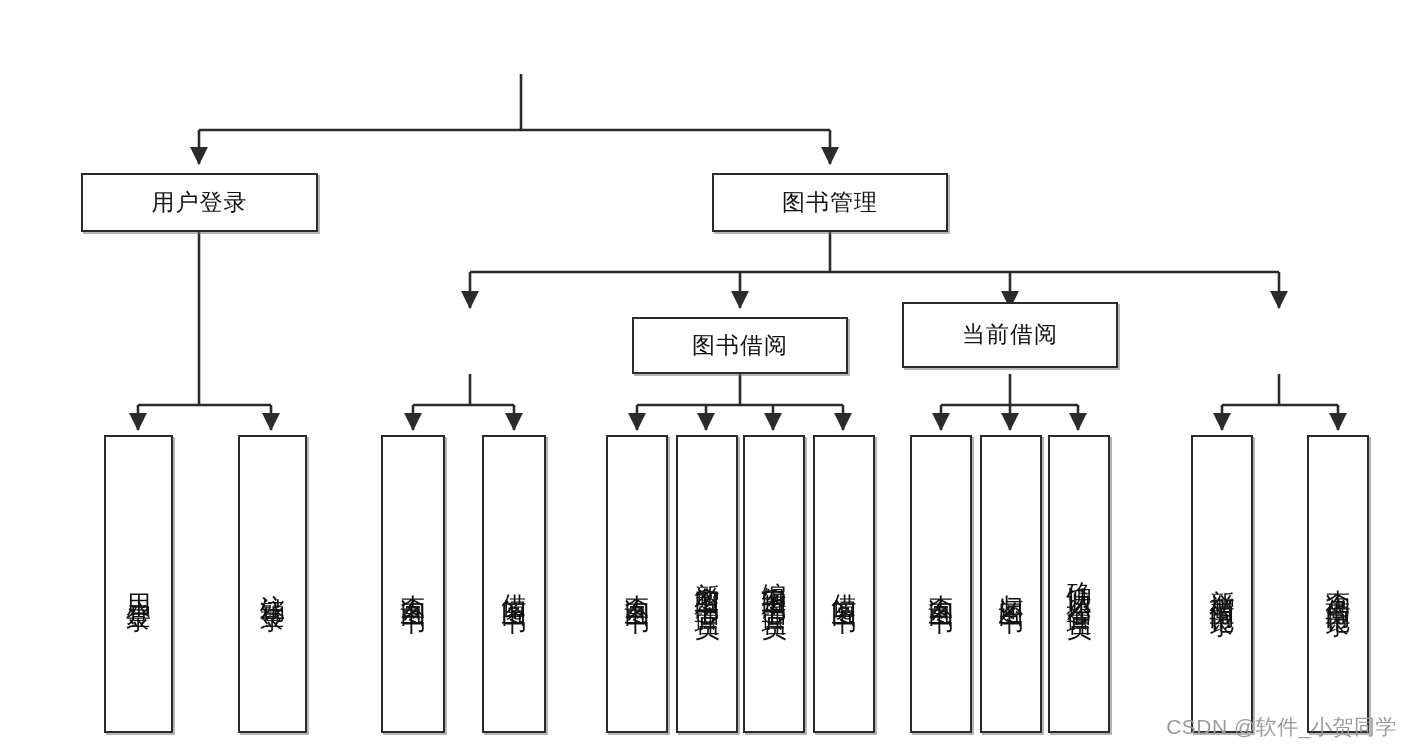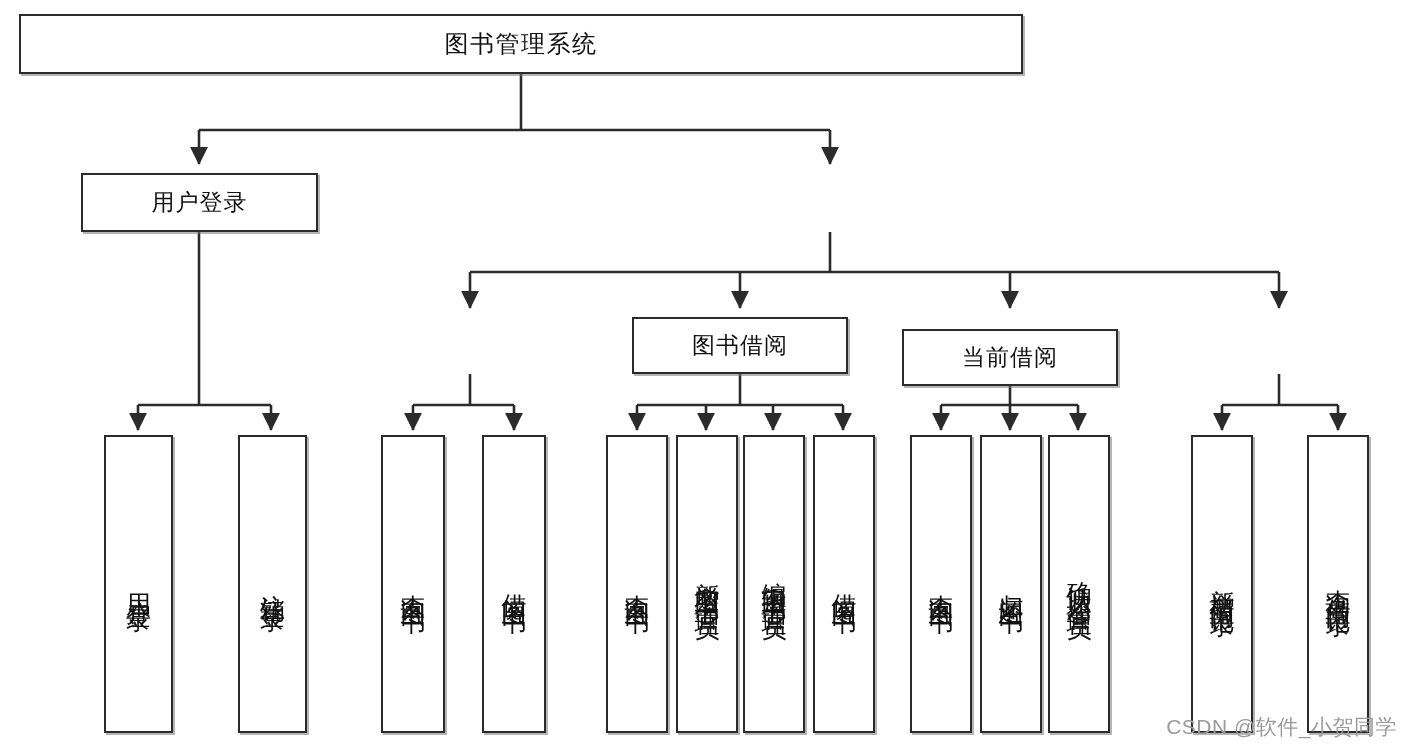--- a/index.html
+++ b/index.html
@@ -126,35 +126,35 @@
       <path d="M 1010 405 L 1010 430" marker-end="url(#arrow)"></path>
       <path d="M 1078 405 L 1078 430" marker-end="url(#arrow)"></path>
 
       <path d="M 1279 374 L 1279 405"></path>
       <path d="M 1222 405 L 1338 405"></path>
       <path d="M 1222 405 L 1222 430" marker-end="url(#arrow)"></path>
       <path d="M 1338 405 L 1338 430" marker-end="url(#arrow)"></path>
     </g>
   </svg>
 
-  <div class="node horizontal root" style="left:19px; top:14px; width:1004px; height:60px;">
-    <span class="node-label">图书管理系统</span>
-  </div>
 
   <div class="node horizontal" style="left:81px; top:173px; width:237px; height:59px;">
     <span class="node-label">用户登录</span>
   </div>
 
+  <div class="node horizontal" style="left:712px; top:173px; width:236px; height:59px;">
+    <span class="node-label">图书管理</span>
+  </div>
 
 
   <div class="node horizontal" style="left:632px; top:317px; width:216px; height:57px;">
     <span class="node-label">图书借阅</span>
   </div>
 
-  <div class="node horizontal" style="left:902px; top:329px; width:216px; height:57px;">
+  <div class="node horizontal" style="left:902px; top:302px; width:216px; height:66px;">
     <span class="node-label">当前借阅</span>
   </div>
 
 
   <div class="node vertical" style="left:104px; top:435px; width:69px; height:298px;">
     <span class="node-label">用户登录</span>
   </div>
 
   <div class="node vertical" style="left:238px; top:435px; width:69px; height:298px;">
     <span class="node-label">注销登录</span>

